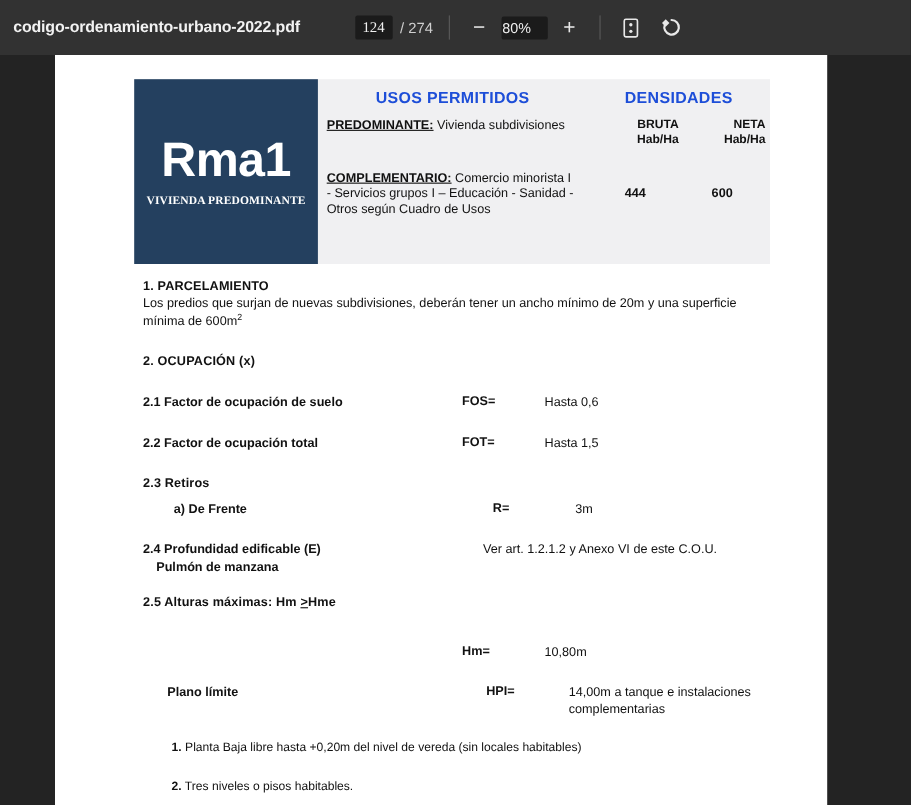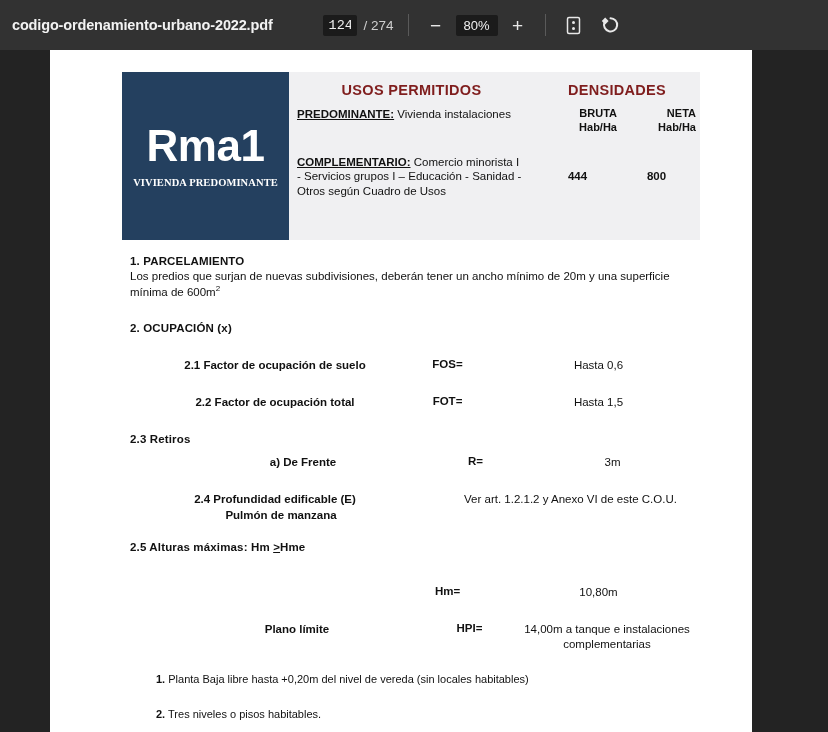--- a/index.html
+++ b/index.html
@@ -48,21 +48,21 @@
 
   #page-group {
     margin-left: 50px;
     gap: 0px;
   }
 
   .page-input {
     background: #1b1b1b;
     color: #f0f0f0;
     font-size: 13.5px;
-    font-family: Liberation Mono, monospace;
+    font-family: Liberation Serif, serif;
     border: none;
     border-radius: 2px;
     text-align: center;
     padding: 3px 6px;
     width: 34px;
     box-sizing: border-box;
     outline: none;
   }
 
   .page-total {
@@ -94,21 +94,21 @@
     padding: 0;
     font-family: "Liberation Sans", sans-serif;
   }
 
   .zoom-value {
     background: #1b1b1b;
     color: #f0f0f0;
     font-size: 13px;
     border: none;
     border-radius: 2px;
-    text-align: center;
+    text-align: left;
     padding: 3px 1px;
     width: 42px;
     box-sizing: border-box;
     margin: 0 7px;
     outline: none;
     font-family: "Liberation Sans", sans-serif;
   }
 
   .icon-btn {
     background: transparent;
@@ -188,21 +188,21 @@
     flex: 1 1 auto;
     padding: 10px 8px 0 8px;
     box-sizing: border-box;
     position: relative;
   }
 
   .col-title {
     text-align: center;
     font-size: 14.5px;
     font-weight: bold;
-    color: #7f1d1d;
+    color: #1d4ed8;
     letter-spacing: 0.3px;
   }
 
   .uso-line {
     font-size: 11.5px;
     color: #111;
     line-height: 1.28;
   }
 
   .uso-line b { font-weight: bold; text-decoration: underline; }
@@ -269,21 +269,20 @@
     margin: 0;
   }
 
   .sup { font-size: 8px; vertical-align: super; }
   .spacer-22 { height: 22px; }
 
   .row {
     display: flex;
     align-items: flex-start;
     margin-bottom: 22px;
-    text-align: center;
   }
   .row .label {
     width: 290px;
     font-size: 11.5px;
     font-weight: bold;
     line-height: 1.35;
     flex: 0 0 290px;
   }
   .row .sym {
     width: 55px;
@@ -360,42 +359,42 @@
       <div id="header-table">
 
         <div id="code-box">
           <div class="code">Rma1</div>
           <div class="code-sub">VIVIENDA PREDOMINANTE</div>
         </div>
 
         <div id="usos-col">
           <div class="col-title">USOS PERMITIDOS</div>
           <div class="uso-line" id="uso-predominante">
-            <b>PREDOMINANTE:</b><span> Vivienda instalaciones</span>
+            <b>PREDOMINANTE:</b><span> Vivienda subdivisiones</span>
           </div>
           <div class="uso-line" id="uso-complementario">
             <b>COMPLEMENTARIO:</b><span> Comercio minorista I - Servicios grupos I – Educación - Sanidad - Otros según Cuadro de Usos</span>
           </div>
         </div>
 
         <div id="dens-col">
           <div class="col-title">DENSIDADES</div>
           <div id="dens-subheads">
             <div>
               <div>BRUTA</div>
               <div>Hab/Ha</div>
             </div>
             <div>
               <div>NETA</div>
               <div>Hab/Ha</div>
             </div>
           </div>
           <div id="dens-values">
             <div>444</div>
-            <div>800</div>
+            <div>600</div>
           </div>
         </div>
       </div>
 
       <div id="body-content">
 
         <div class="sec-head">1.  PARCELAMIENTO</div>
         <p class="sec-para"><span>Los predios que surjan de nuevas subdivisiones, deberán tener un ancho mínimo de 20m y una superficie mínima de 600m</span><span class="sup">2</span></p>
 
         <div class="spacer-22"></div>

